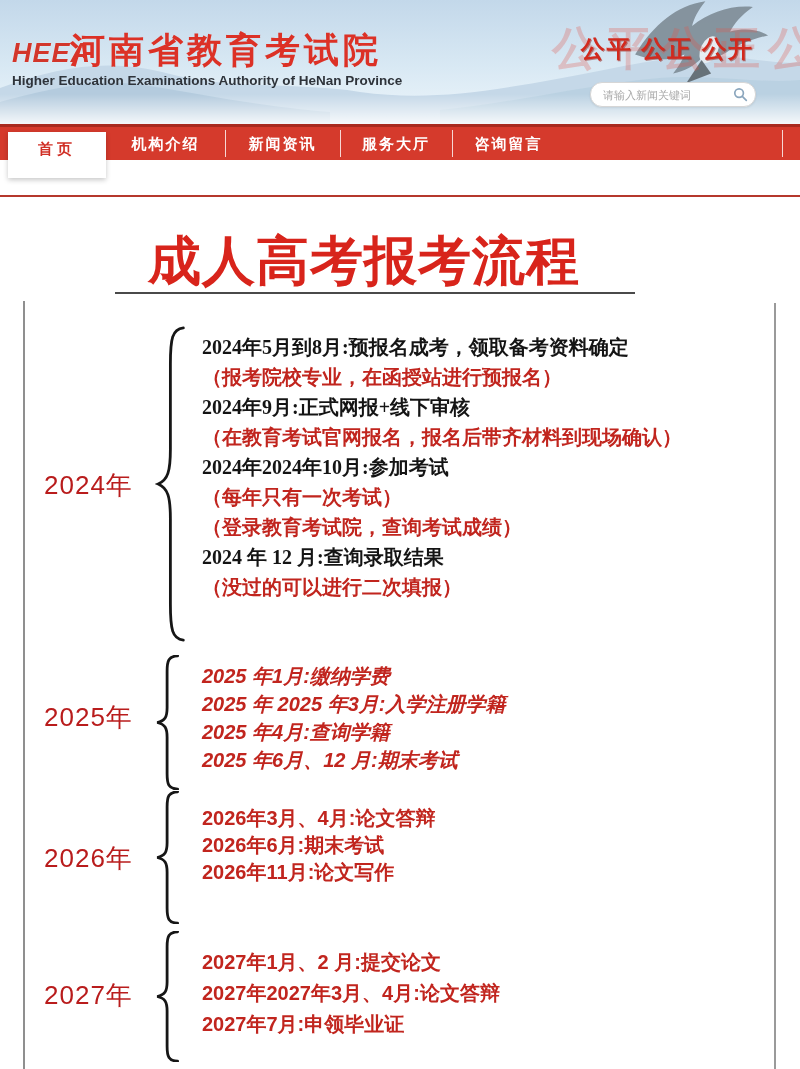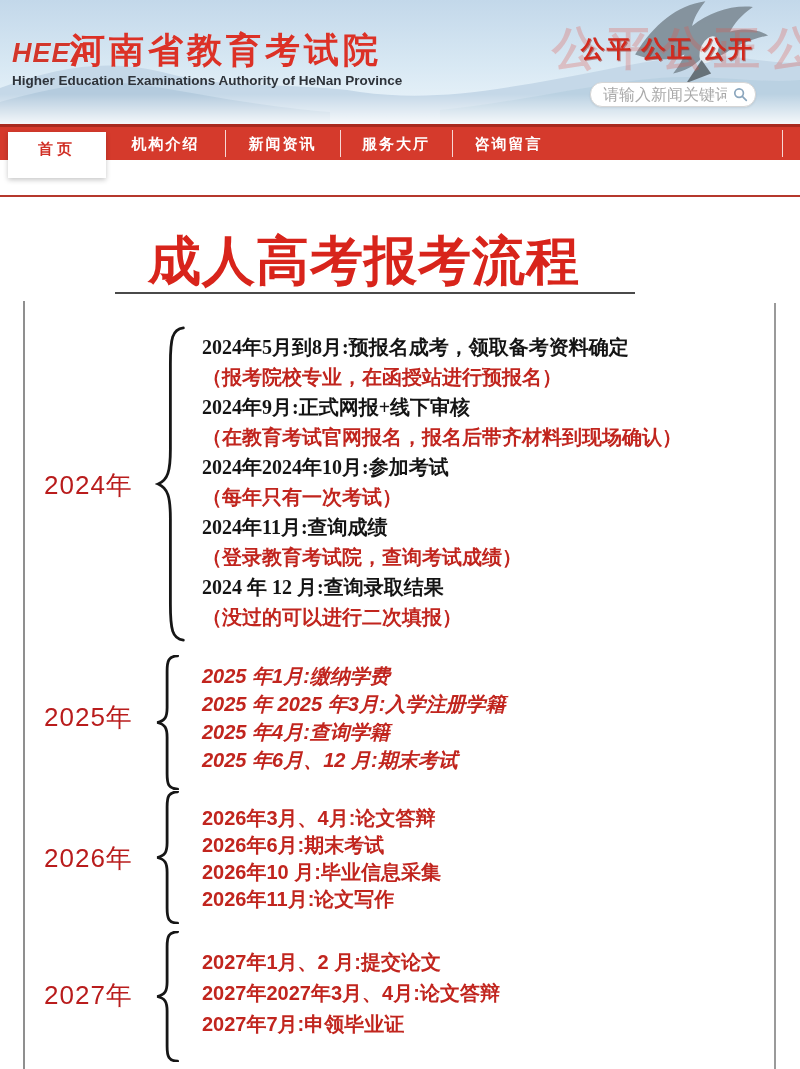--- a/index.html
+++ b/index.html
@@ -17,21 +17,21 @@
         color:#dc3126;letter-spacing:4px;white-space:nowrap;}
   #site-subtitle{position:absolute;left:12px;top:73px;font-size:13.5px;font-weight:bold;
         color:#2e333a;white-space:nowrap;}
   #slogan-watermark{position:absolute;left:552px;top:18px;font-size:46px;font-weight:900;
         color:#e2554a;opacity:.28;letter-spacing:8px;white-space:nowrap;}
   #slogan{position:absolute;right:46px;top:33px;font-size:24px;font-weight:900;color:#d3291d;
         letter-spacing:2px;white-space:nowrap;text-shadow:1px 1px 0 rgba(140,20,10,.5);}
   #searchbox{position:absolute;left:590px;top:82px;width:164px;height:23px;background:#fff;
         border:1px solid #d6d6d6;border-radius:12px;box-shadow:0 1px 2px rgba(0,0,0,.08);}
   #search-input{position:absolute;left:10px;top:1px;width:124px;height:19px;border:none;outline:none;
-        font-size:16px;color:#555;background:transparent;font-family:inherit;}
+        font-size:11px;color:#555;background:transparent;font-family:inherit;}
   #search-input::placeholder{color:#a9a9a9;}
   #search-icon{position:absolute;right:7px;top:4px;width:15px;height:15px;cursor:pointer;}
 
   
   #nav-darkline{position:absolute;left:0;top:124px;width:800px;height:3px;background:#a82a1f;}
   #nav{position:absolute;left:0;top:127px;width:800px;height:33px;background:#d53a2c;}
   .nav-sep{position:absolute;top:3px;width:1px;height:27px;background:rgba(255,255,255,.8);}
   .tab{position:absolute;top:0;height:33px;line-height:33px;text-align:center;color:#fff;
        font-size:15px;font-weight:bold;letter-spacing:2px;cursor:pointer;}
   .tab.active{top:5px;height:46px;line-height:34px;background:#fff;color:#d03026;
@@ -138,21 +138,20 @@
         <svg class="brace" viewBox="0 0 100 1000" preserveAspectRatio="none">
           <path d="M82 6 C52 10 47 40 47 120 L47 390 C47 460 40 487 14 500 C40 513 47 540 47 610 L47 880 C47 960 52 990 82 994" fill="none" stroke="#161616" stroke-width="2.8" stroke-linecap="round" vector-effect="non-scaling-stroke"></path>
         </svg>
         <div class="lines">
           <div class="line tone-dark">2024年5月到8月:预报名成考，领取备考资料确定</div>
           <div class="line tone-red">（报考院校专业，在函授站进行预报名）</div>
           <div class="line tone-dark">2024年9月:正式网报+线下审核</div>
           <div class="line tone-red">（在教育考试官网报名，报名后带齐材料到现场确认）</div>
           <div class="line tone-dark">2024年2024年10月:参加考试</div>
           <div class="line tone-red">（每年只有一次考试）</div>
-          <div class="line tone-dark">2024年11月:查询成绩</div>
           <div class="line tone-red">（登录教育考试院，查询考试成绩）</div>
           <div class="line tone-dark">2024 年 12 月:查询录取结果</div>
           <div class="line tone-red">（没过的可以进行二次填报）</div>
         </div>
       </div>
       <div class="sec sec1">
         <div class="ylabel">2025年</div>
         <svg class="brace" viewBox="0 0 100 1000" preserveAspectRatio="none">
           <path d="M82 6 C52 10 47 40 47 120 L47 390 C47 460 40 487 14 500 C40 513 47 540 47 610 L47 880 C47 960 52 990 82 994" fill="none" stroke="#161616" stroke-width="2.8" stroke-linecap="round" vector-effect="non-scaling-stroke"></path>
         </svg>
@@ -164,21 +163,20 @@
         </div>
       </div>
       <div class="sec sec2">
         <div class="ylabel">2026年</div>
         <svg class="brace" viewBox="0 0 100 1000" preserveAspectRatio="none">
           <path d="M82 6 C52 10 47 40 47 120 L47 390 C47 460 40 487 14 500 C40 513 47 540 47 610 L47 880 C47 960 52 990 82 994" fill="none" stroke="#161616" stroke-width="2.8" stroke-linecap="round" vector-effect="non-scaling-stroke"></path>
         </svg>
         <div class="lines">
           <div class="line tone-red">2026年3月、4月:论文答辩</div>
           <div class="line tone-red">2026年6月:期末考试</div>
-          <div class="line tone-red">2026年10 月:毕业信息采集</div>
           <div class="line tone-red">2026年11月:论文写作</div>
         </div>
       </div>
       <div class="sec sec3">
         <div class="ylabel">2027年</div>
         <svg class="brace" viewBox="0 0 100 1000" preserveAspectRatio="none">
           <path d="M82 6 C52 10 47 40 47 120 L47 390 C47 460 40 487 14 500 C40 513 47 540 47 610 L47 880 C47 960 52 990 82 994" fill="none" stroke="#161616" stroke-width="2.8" stroke-linecap="round" vector-effect="non-scaling-stroke"></path>
         </svg>
         <div class="lines">
           <div class="line tone-red">2027年1月、2 月:提交论文</div>

